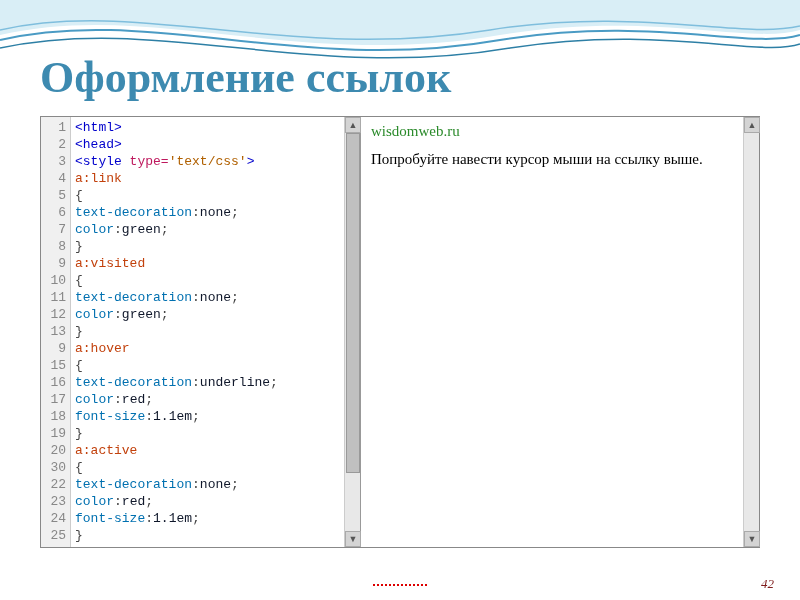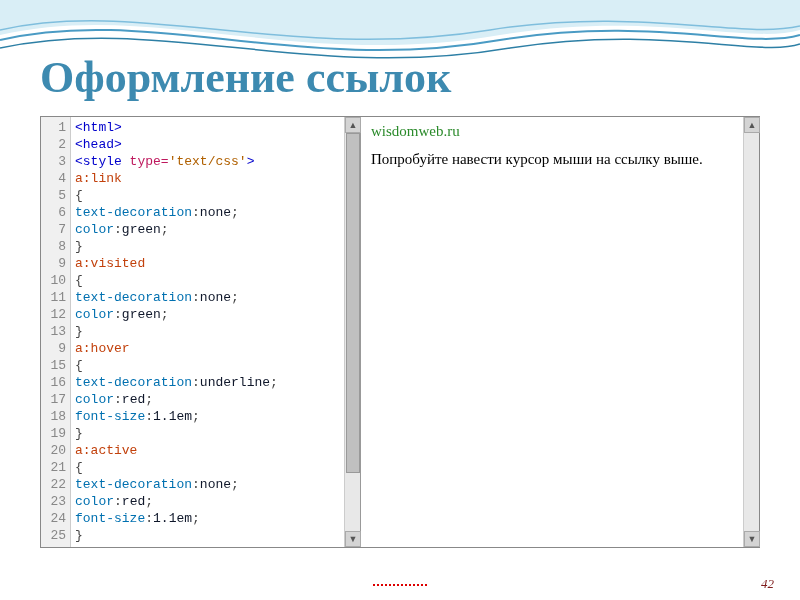--- a/index.html
+++ b/index.html
@@ -143,21 +143,21 @@
         <div>11</div>
         <div>12</div>
         <div>13</div>
         <div>9</div>
         <div>15</div>
         <div>16</div>
         <div>17</div>
         <div>18</div>
         <div>19</div>
         <div>20</div>
-        <div>21</div>
+        <div>30</div>
         <div>22</div>
         <div>23</div>
         <div>24</div>
         <div>25</div>
       </div>
     <div class="code-body" id="code-body"><div><span class="t-tag">&lt;html&gt;</span></div><div><span class="t-tag">&lt;head&gt;</span></div><div><span class="t-tag">&lt;style </span><span class="t-attr">type=</span><span class="t-str">'text/css'</span><span class="t-tag">&gt;</span></div><div><span class="t-sel">a:link</span></div><div><span class="t-punc">{</span></div><div><span class="t-prop">text-decoration</span><span class="t-punc">:</span><span class="t-val">none</span><span class="t-punc">;</span></div><div><span class="t-prop">color</span><span class="t-punc">:</span><span class="t-val">green</span><span class="t-punc">;</span></div><div><span class="t-punc">}</span></div><div><span class="t-sel">a:visited</span></div><div><span class="t-punc">{</span></div><div><span class="t-prop">text-decoration</span><span class="t-punc">:</span><span class="t-val">none</span><span class="t-punc">;</span></div><div><span class="t-prop">color</span><span class="t-punc">:</span><span class="t-val">green</span><span class="t-punc">;</span></div><div><span class="t-punc">}</span></div><div><span class="t-sel">a:hover</span></div><div><span class="t-punc">{</span></div><div><span class="t-prop">text-decoration</span><span class="t-punc">:</span><span class="t-val">underline</span><span class="t-punc">;</span></div><div><span class="t-prop">color</span><span class="t-punc">:</span><span class="t-val">red</span><span class="t-punc">;</span></div><div><span class="t-prop">font-size</span><span class="t-punc">:</span><span class="t-val">1.1em</span><span class="t-punc">;</span></div><div><span class="t-punc">}</span></div><div><span class="t-sel">a:active</span></div><div><span class="t-punc">{</span></div><div><span class="t-prop">text-decoration</span><span class="t-punc">:</span><span class="t-val">none</span><span class="t-punc">;</span></div><div><span class="t-prop">color</span><span class="t-punc">:</span><span class="t-val">red</span><span class="t-punc">;</span></div><div><span class="t-prop">font-size</span><span class="t-punc">:</span><span class="t-val">1.1em</span><span class="t-punc">;</span></div><div><span class="t-punc">}</span></div></div>
     <div class="scrollbar-v">
       <div class="scroll-btn up">▲</div>
       <div class="scroll-thumb"></div>
       <div class="scroll-btn down">▼</div>

